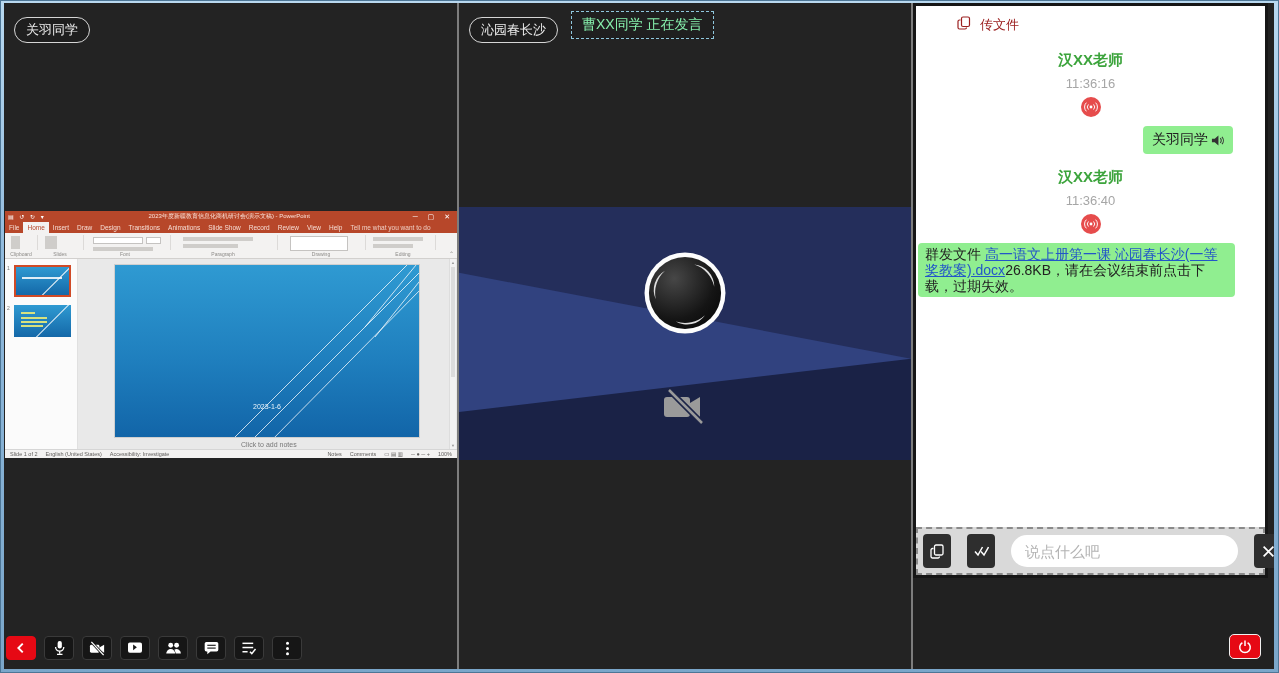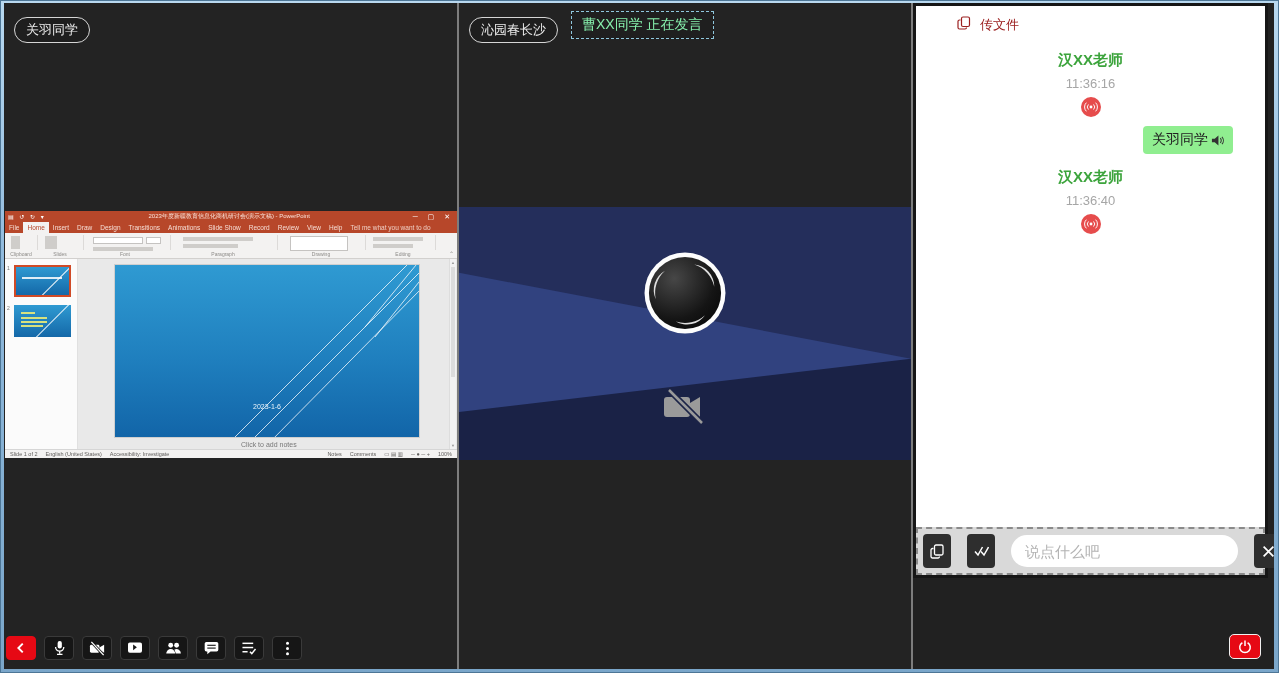--- a/index.html
+++ b/index.html
@@ -277,20 +277,21 @@
       <div class="hdr">
         <span class="sender">汉XX老师</span>
         <span class="time">11:36:40</span>
         <span class="avatar">
           <svg width="16" height="16" viewBox="0 0 20 20">
             <circle cx="10" cy="10" r="1.8" fill="#fff"></circle>
             <path d="M6.8 6.8 a4.6 4.6 0 0 0 0 6.4 M13.2 6.8 a4.6 4.6 0 0 1 0 6.4 M4.2 4.6 a7.6 7.6 0 0 0 0 10.8 M15.8 4.6 a7.6 7.6 0 0 1 0 10.8" stroke="#fff" stroke-width="1.2" fill="none"></path>
           </svg>
         </span>
       </div>
+      <div class="bubble big"><span>群发文件 </span><a href="#">高一语文上册第一课 沁园春长沙(一等奖教案).docx</a><span>26.8KB，请在会议结束前点击下载，过期失效。</span></div>
     </div>
 
     <div class="inputbar">
       <button class="ibtn">
         <svg width="14" height="15" viewBox="0 0 14 15">
           <rect x="4.5" y="1" width="8.5" height="10" rx="1.5" fill="none" stroke="#fff" stroke-width="1.3"></rect>
           <path d="M3.5 4.5 H2.5 A1.5 1.5 0 0 0 1 6 V12.5 A1.5 1.5 0 0 0 2.5 14 H8 A1.5 1.5 0 0 0 9.5 12.5" fill="none" stroke="#fff" stroke-width="1.3"></path>
         </svg>
       </button>
       <button class="ibtn">

